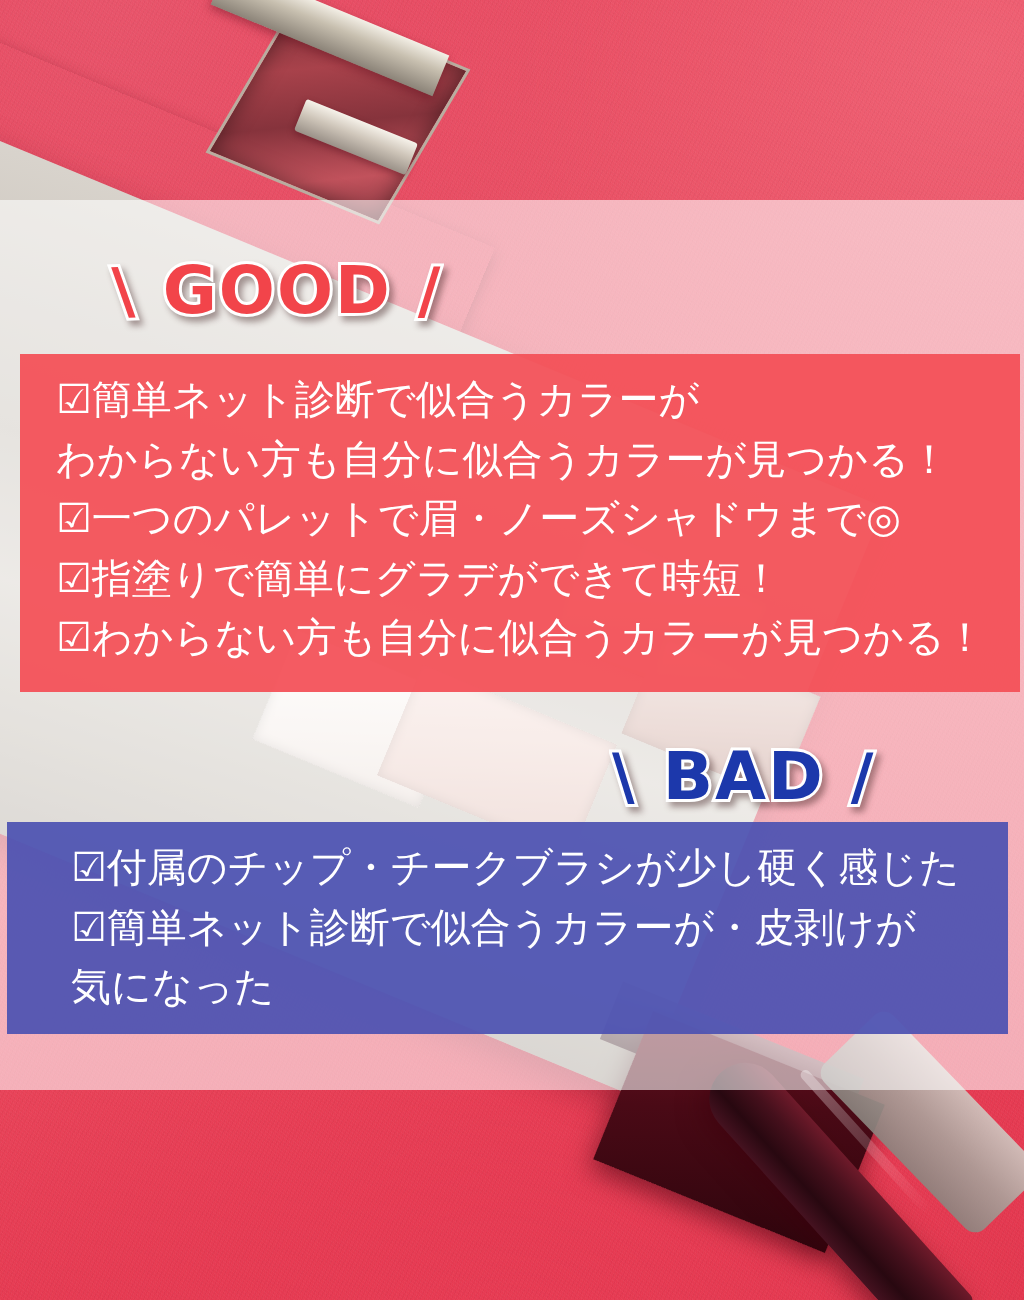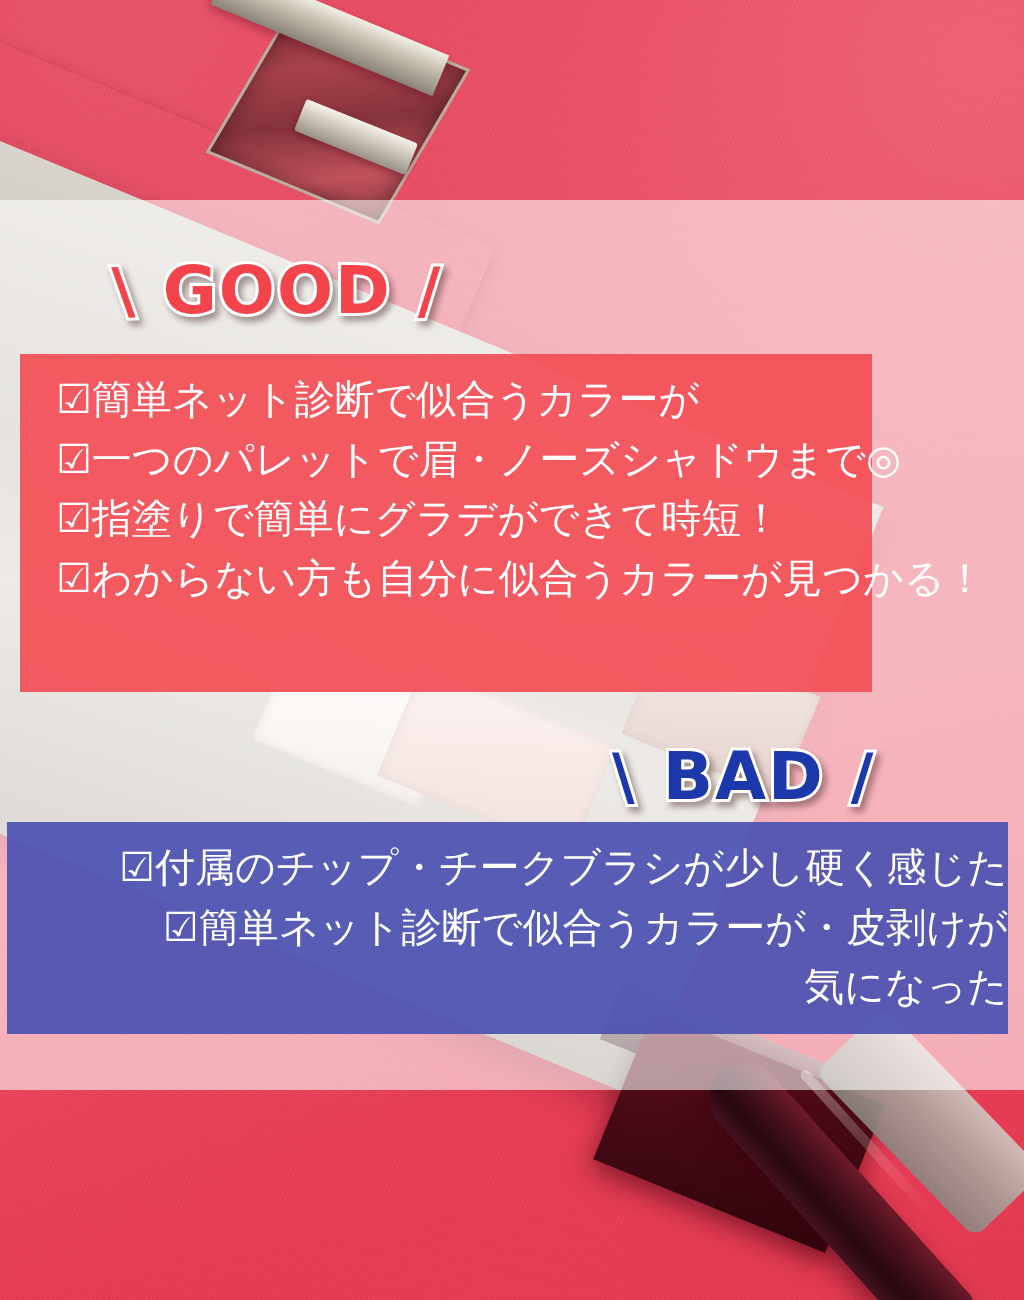--- a/index.html
+++ b/index.html
@@ -208,30 +208,29 @@
     color: #ffffff;
     font-family: "DejaVu Sans", "Liberation Sans", sans-serif;
     font-weight: 400;
     font-size: 40px;
     line-height: 1.49;
     letter-spacing: 0px;
     white-space: nowrap;
   }
   #panel-good {
     left: 20px; top: 354px;
-    width: 852px; height: 338px;
+    width: 1000px; height: 338px;
     background: rgba(243,79,86,.93);
     padding: 16px 0 0 36px;
   }
   #panel-bad {
     left: 7px; top: 822px;
     width: 1001px; height: 212px;
     background: rgba(76,82,177,.93);
     padding: 16px 0 0 64px;
-    text-align: right;
   }
   .panel .line { display: block; }
 </style>
 </head>
 <body>
 
 <div class="canvas">
 
   <div class="photo">
     <div class="felt"></div>
@@ -260,20 +259,21 @@
   <div class="band"></div>
 
   <div class="heading" id="heading-good">
     <span class="slash">\</span>
     <span>GOOD</span>
     <span class="slash">/</span>
   </div>
 
   <div class="panel" id="panel-good">
     <span class="line">☑簡単ネット診断で似合うカラーが</span>
+    <span class="line">わからない方も自分に似合うカラーが見つかる！</span>
     <span class="line">☑一つのパレットで眉・ノーズシャドウまで◎</span>
     <span class="line">☑指塗りで簡単にグラデができて時短！</span>
     <span class="line">☑わからない方も自分に似合うカラーが見つかる！</span>
   </div>
 
   <div class="heading" id="heading-bad">
     <span class="slash">\</span>
     <span>BAD</span>
     <span class="slash">/</span>
   </div>

